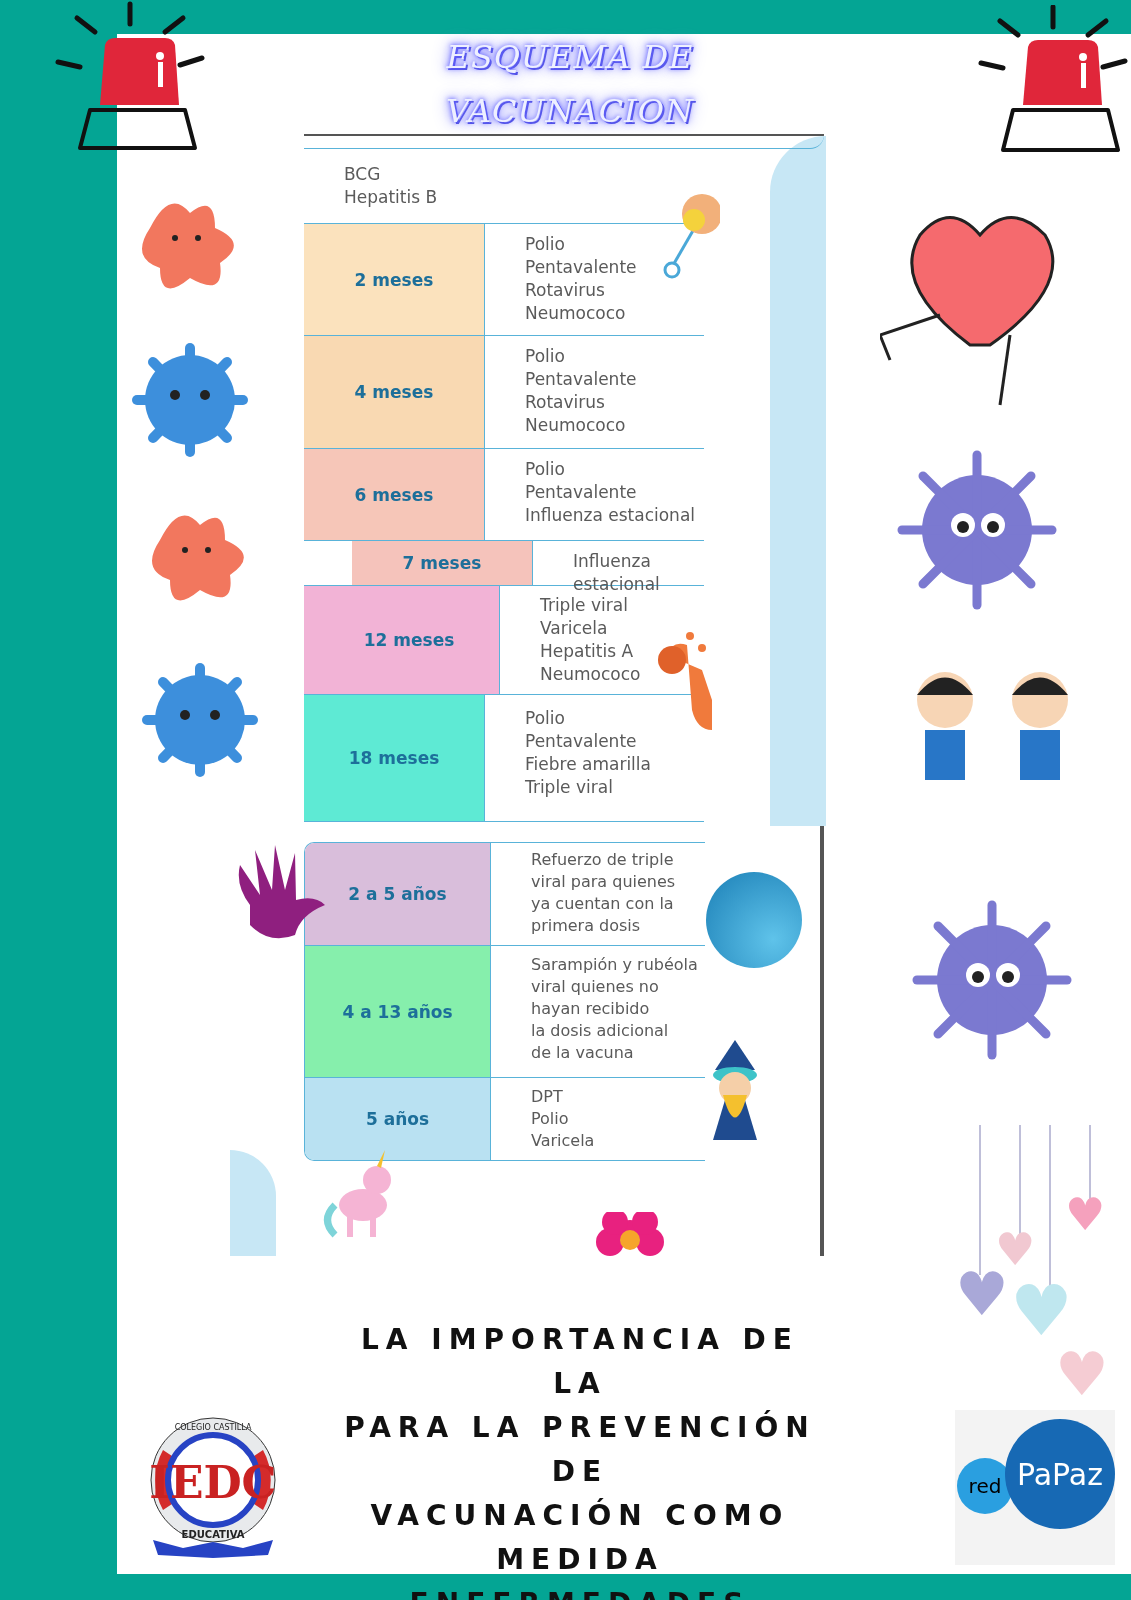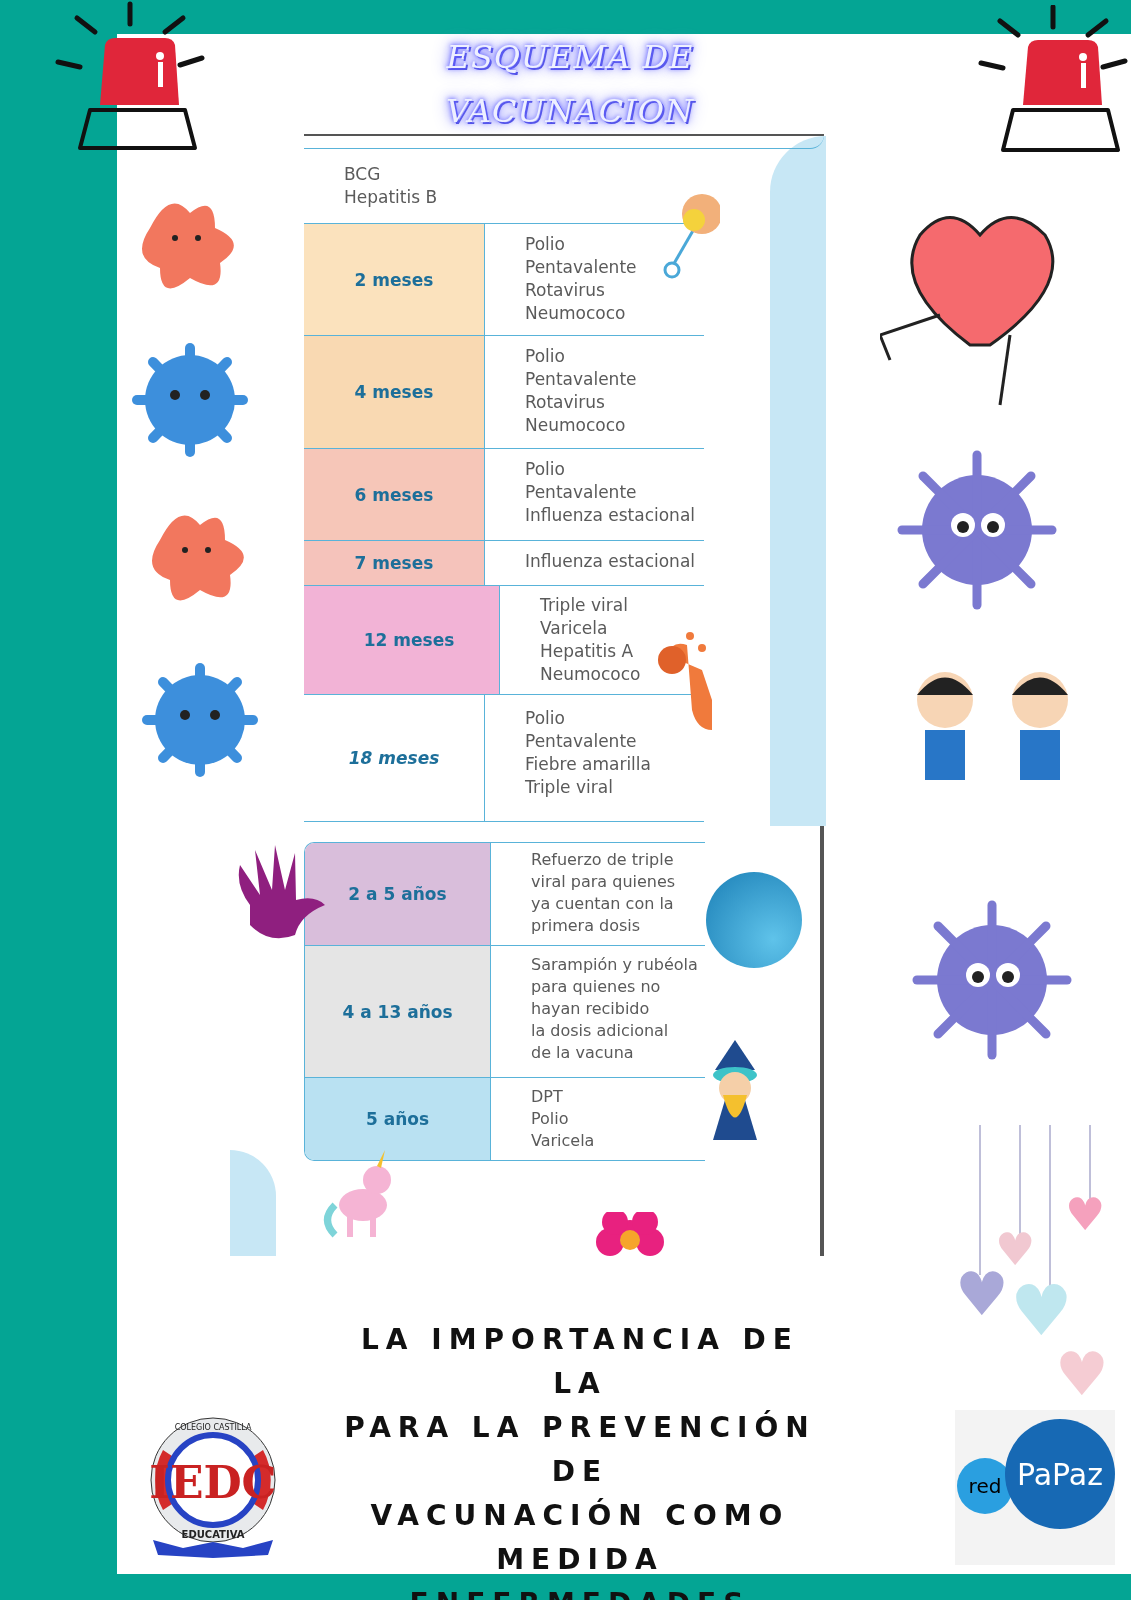--- a/index.html
+++ b/index.html
@@ -88,60 +88,60 @@
   </div>
   <div class="row" style="height:91px;">
     <div class="age" style="background:#f6c6b8;">6 meses</div>
     <div class="vac" style="padding-top:9px;">
       <div>Polio</div>
         <div>Pentavalente</div>
         <div>Influenza estacional</div>
     </div>
   </div>
   <div class="row" style="height:44px;">
-    <div class="age" style="background:#f5c3bb;">7 meses</div>
+    <div class="age" style="background:#f5c3bb;margin-left:48px;">7 meses</div>
     <div class="vac" style="padding-top:9px;">
       <div>Influenza estacional</div>
     </div>
   </div>
   <div class="row" style="height:108px;">
     <div class="age" style="background:#f2b3d6;padding-left:15px;">12 meses</div>
     <div class="vac" style="padding-top:8px;">
       <div>Triple viral</div>
         <div>Varicela</div>
         <div>Hepatitis A</div>
         <div>Neumococo</div>
     </div>
   </div>
   <div class="row" style="height:126px;">
-    <div class="age" style="background:#ffffff;font-style:italic;">18 meses</div>
+    <div class="age" style="background:#5eead4;">18 meses</div>
     <div class="vac" style="padding-top:12px;">
       <div>Polio</div>
         <div>Pentavalente</div>
         <div>Fiebre amarilla</div>
         <div>Triple viral</div>
     </div>
   </div>
 </div>
 
 <div class="table2">
   <div class="row" style="height:102px;">
     <div class="age" style="background:#d9bedb;width:185px;">2 a 5 años</div>
     <div class="vac" style="padding-top:6px;font-size:16px;line-height:22px;">
       <div>Refuerzo de triple</div>
         <div>viral para quienes</div>
         <div>ya cuentan con la</div>
         <div>primera dosis</div>
     </div>
   </div>
   <div class="row" style="height:131px;">
-    <div class="age" style="background:#e5e5e5;width:185px;">4 a 13 años</div>
+    <div class="age" style="background:#86efac;width:185px;">4 a 13 años</div>
     <div class="vac" style="padding-top:8px;font-size:16px;line-height:22px;">
       <div>Sarampión y rubéola</div>
-        <div>para quienes no</div>
+        <div>viral quienes no</div>
         <div>hayan recibido</div>
         <div>la dosis adicional</div>
         <div>de la vacuna</div>
     </div>
   </div>
   <div class="row" style="height:82px;border-bottom:none;">
     <div class="age" style="background:#b9e1f2;width:185px;">5 años</div>
     <div class="vac" style="padding-top:8px;font-size:16px;line-height:22px;">
       <div>DPT</div>
         <div>Polio</div>

